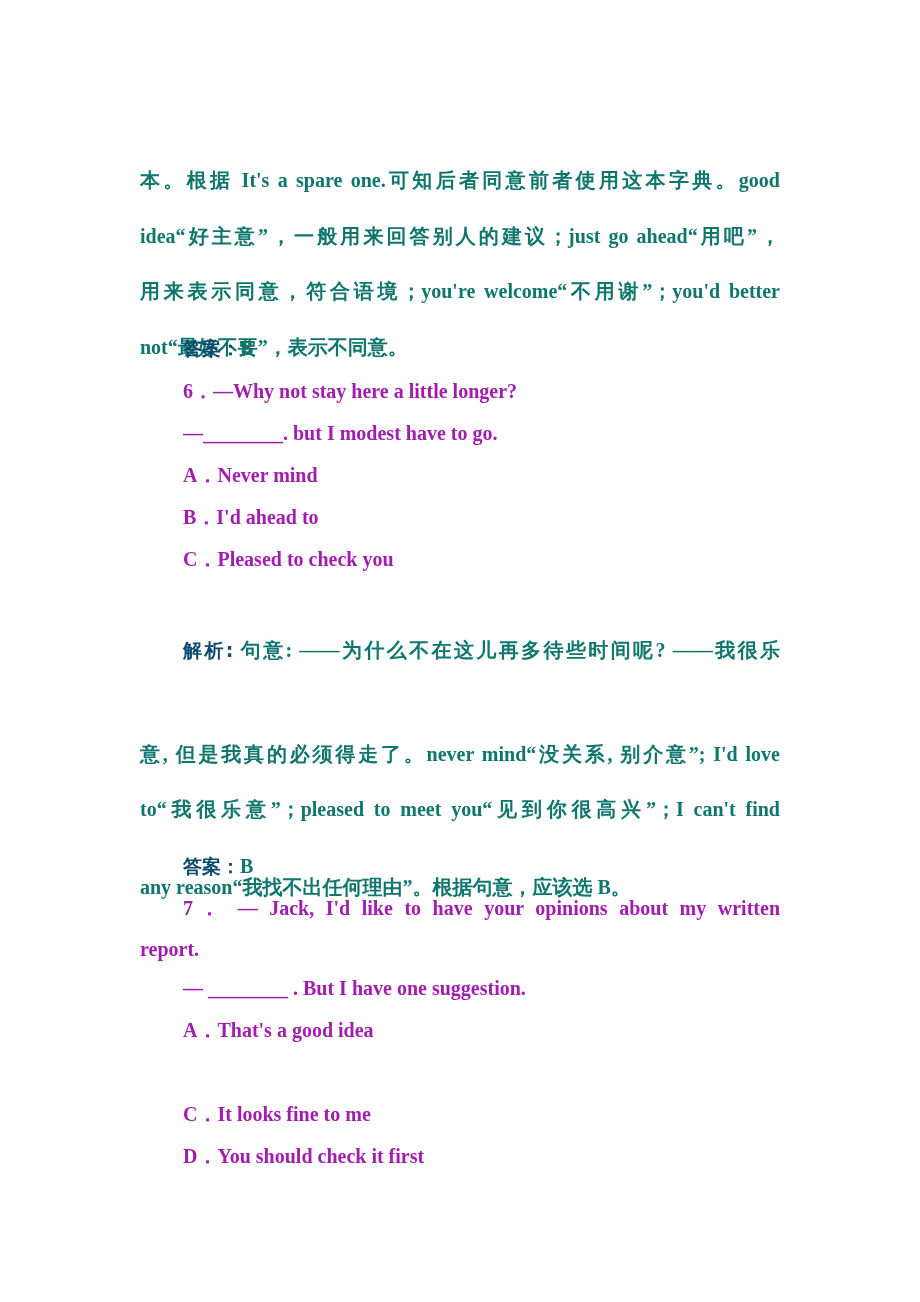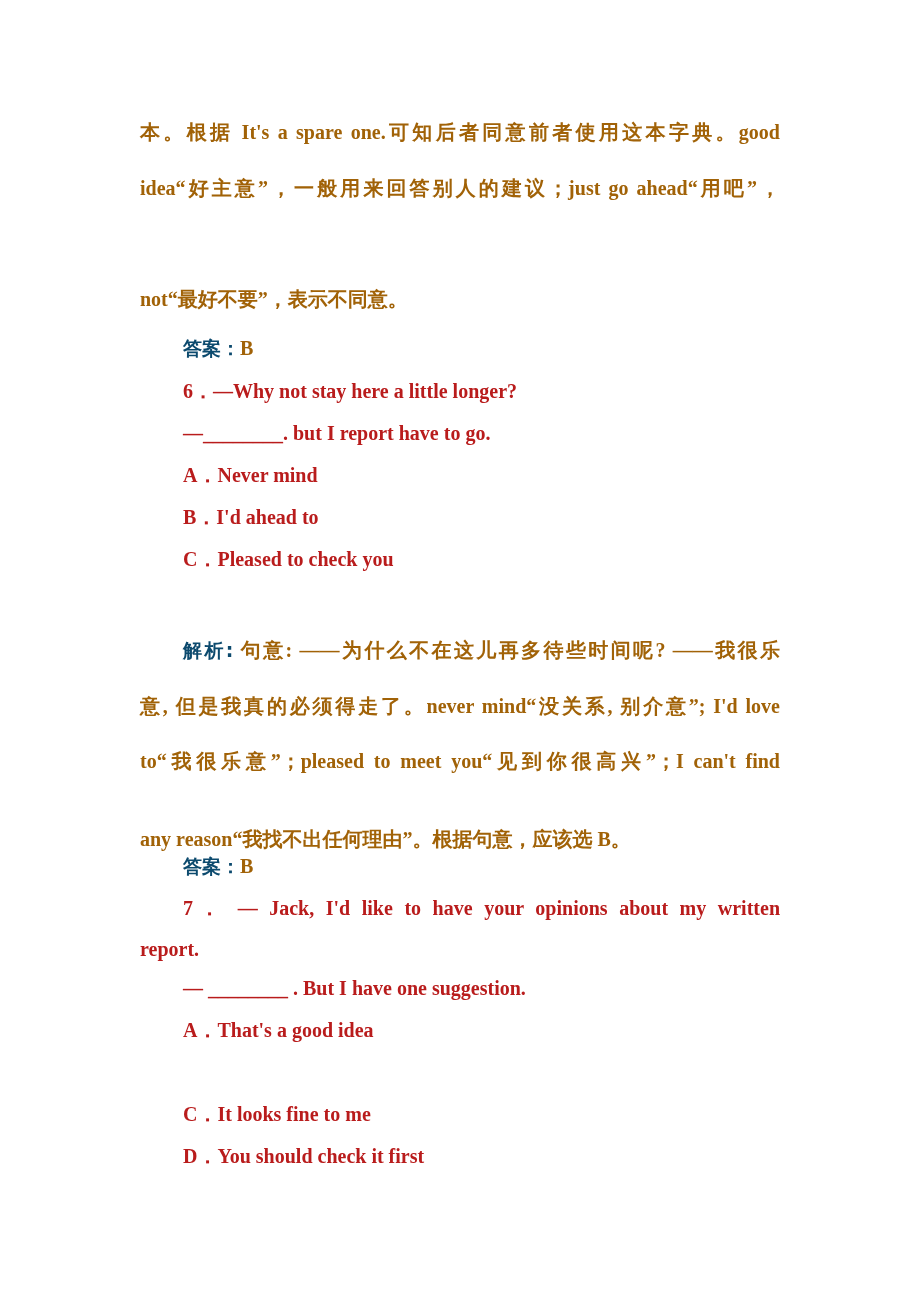--- a/index.html
+++ b/index.html
@@ -1,42 +1,43 @@
 <!DOCTYPE html>
 <html><head>
 <meta charset="utf-8">
 <style>
   html, body { margin: 0; padding: 0; background: #ffffff; }
   body { width: 920px; height: 1302px; position: relative; overflow: hidden;
          font-family: "Liberation Serif", "DejaVu Serif", serif; }
   .page { position: absolute; left: 0; top: 0; width: 920px; height: 1302px; }
   .line { position: absolute; left: 140px; width: 640px; font-weight: bold;
           font-size: 20px; line-height: 28px; white-space: nowrap; }
-  .red { color: #a16207; }
+  .red { color: #0f766e; margin-top: 48px; }
   .blue { color: #0c4a6e; }
-  .black { color: #b91c1c; }
+  .black { color: #a21caf; }
   .indent { left: 183px; width: 597px; }
   .justify { text-align: justify; text-align-last: justify; }
   .cn { font-family: "DejaVu Sans", "Liberation Sans", sans-serif; font-size: 19px; }
 </style>
 </head>
 <body>
 
 <div class="page">
 
   <div class="line red justify" style="top:118px">本。根据 It's a spare one.可知后者同意前者使用这本字典。good</div>
   <div class="line red justify" style="top:174px">idea“好主意”，一般用来回答别人的建议；just go ahead“用吧”，</div>
+  <div class="line red justify" style="top:229px">用来表示同意，符合语境；you're welcome“不用谢”；you'd better</div>
   <div class="line red" style="top:285px">not“最好不要”，表示不同意。</div>
 
   <div class="line indent" style="top:334px">
     <span class="blue cn">答案：</span><span class="red">B</span>
   </div>
 
   <div class="line indent black" style="top:377px">6．—Why not stay here a little longer?</div>
-  <div class="line indent black" style="top:419px">—________. but I report have to go.</div>
+  <div class="line indent black" style="top:419px">—________. but I modest have to go.</div>
   <div class="line indent black" style="top:461px">A．Never mind</div>
   <div class="line indent black" style="top:503px">B．I'd ahead to</div>
   <div class="line indent black" style="top:545px">C．Pleased to check you</div>
 
   <div class="line indent justify" style="top:636px">
     <span class="blue cn">解析:</span> <span class="red">句意: ——为什么不在这儿再多待些时间呢? ——我很乐</span>
   </div>
   <div class="line red justify" style="top:747px">to“我很乐意”；pleased to meet you“见到你很高兴”；I can't find</div>
   <div class="line red justify" style="top:692px">意, 但是我真的必须得走了。never mind“没关系, 别介意”; I'd love</div>
   <div class="line red" style="top:825px">any reason“我找不出任何理由”。根据句意，应该选 B。</div>

